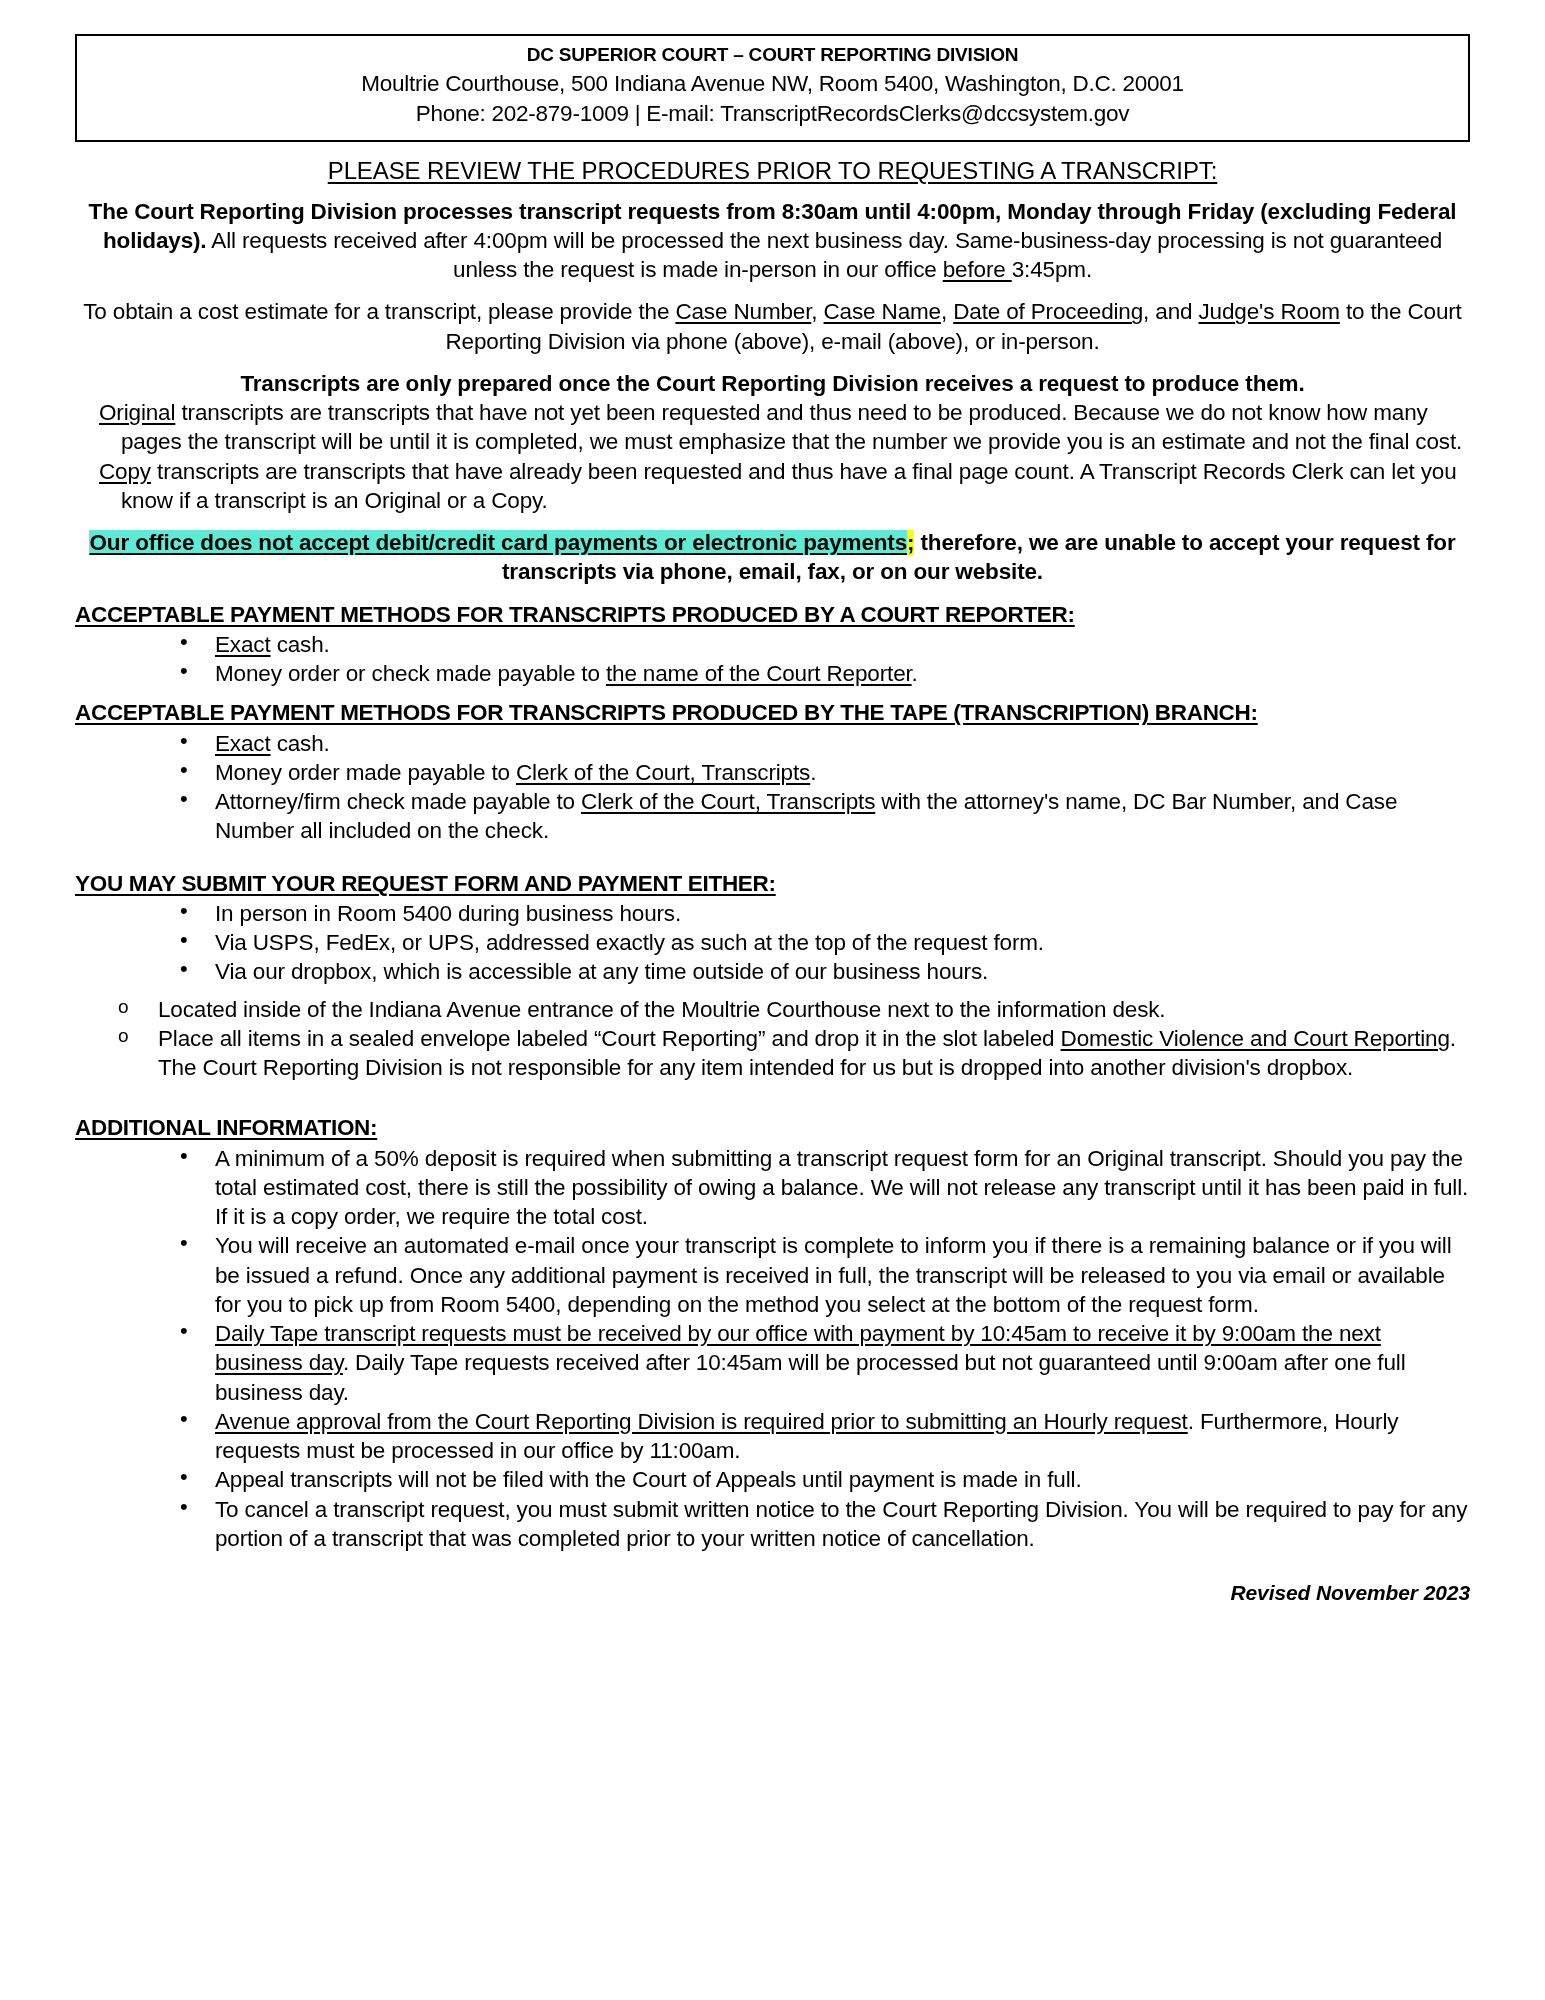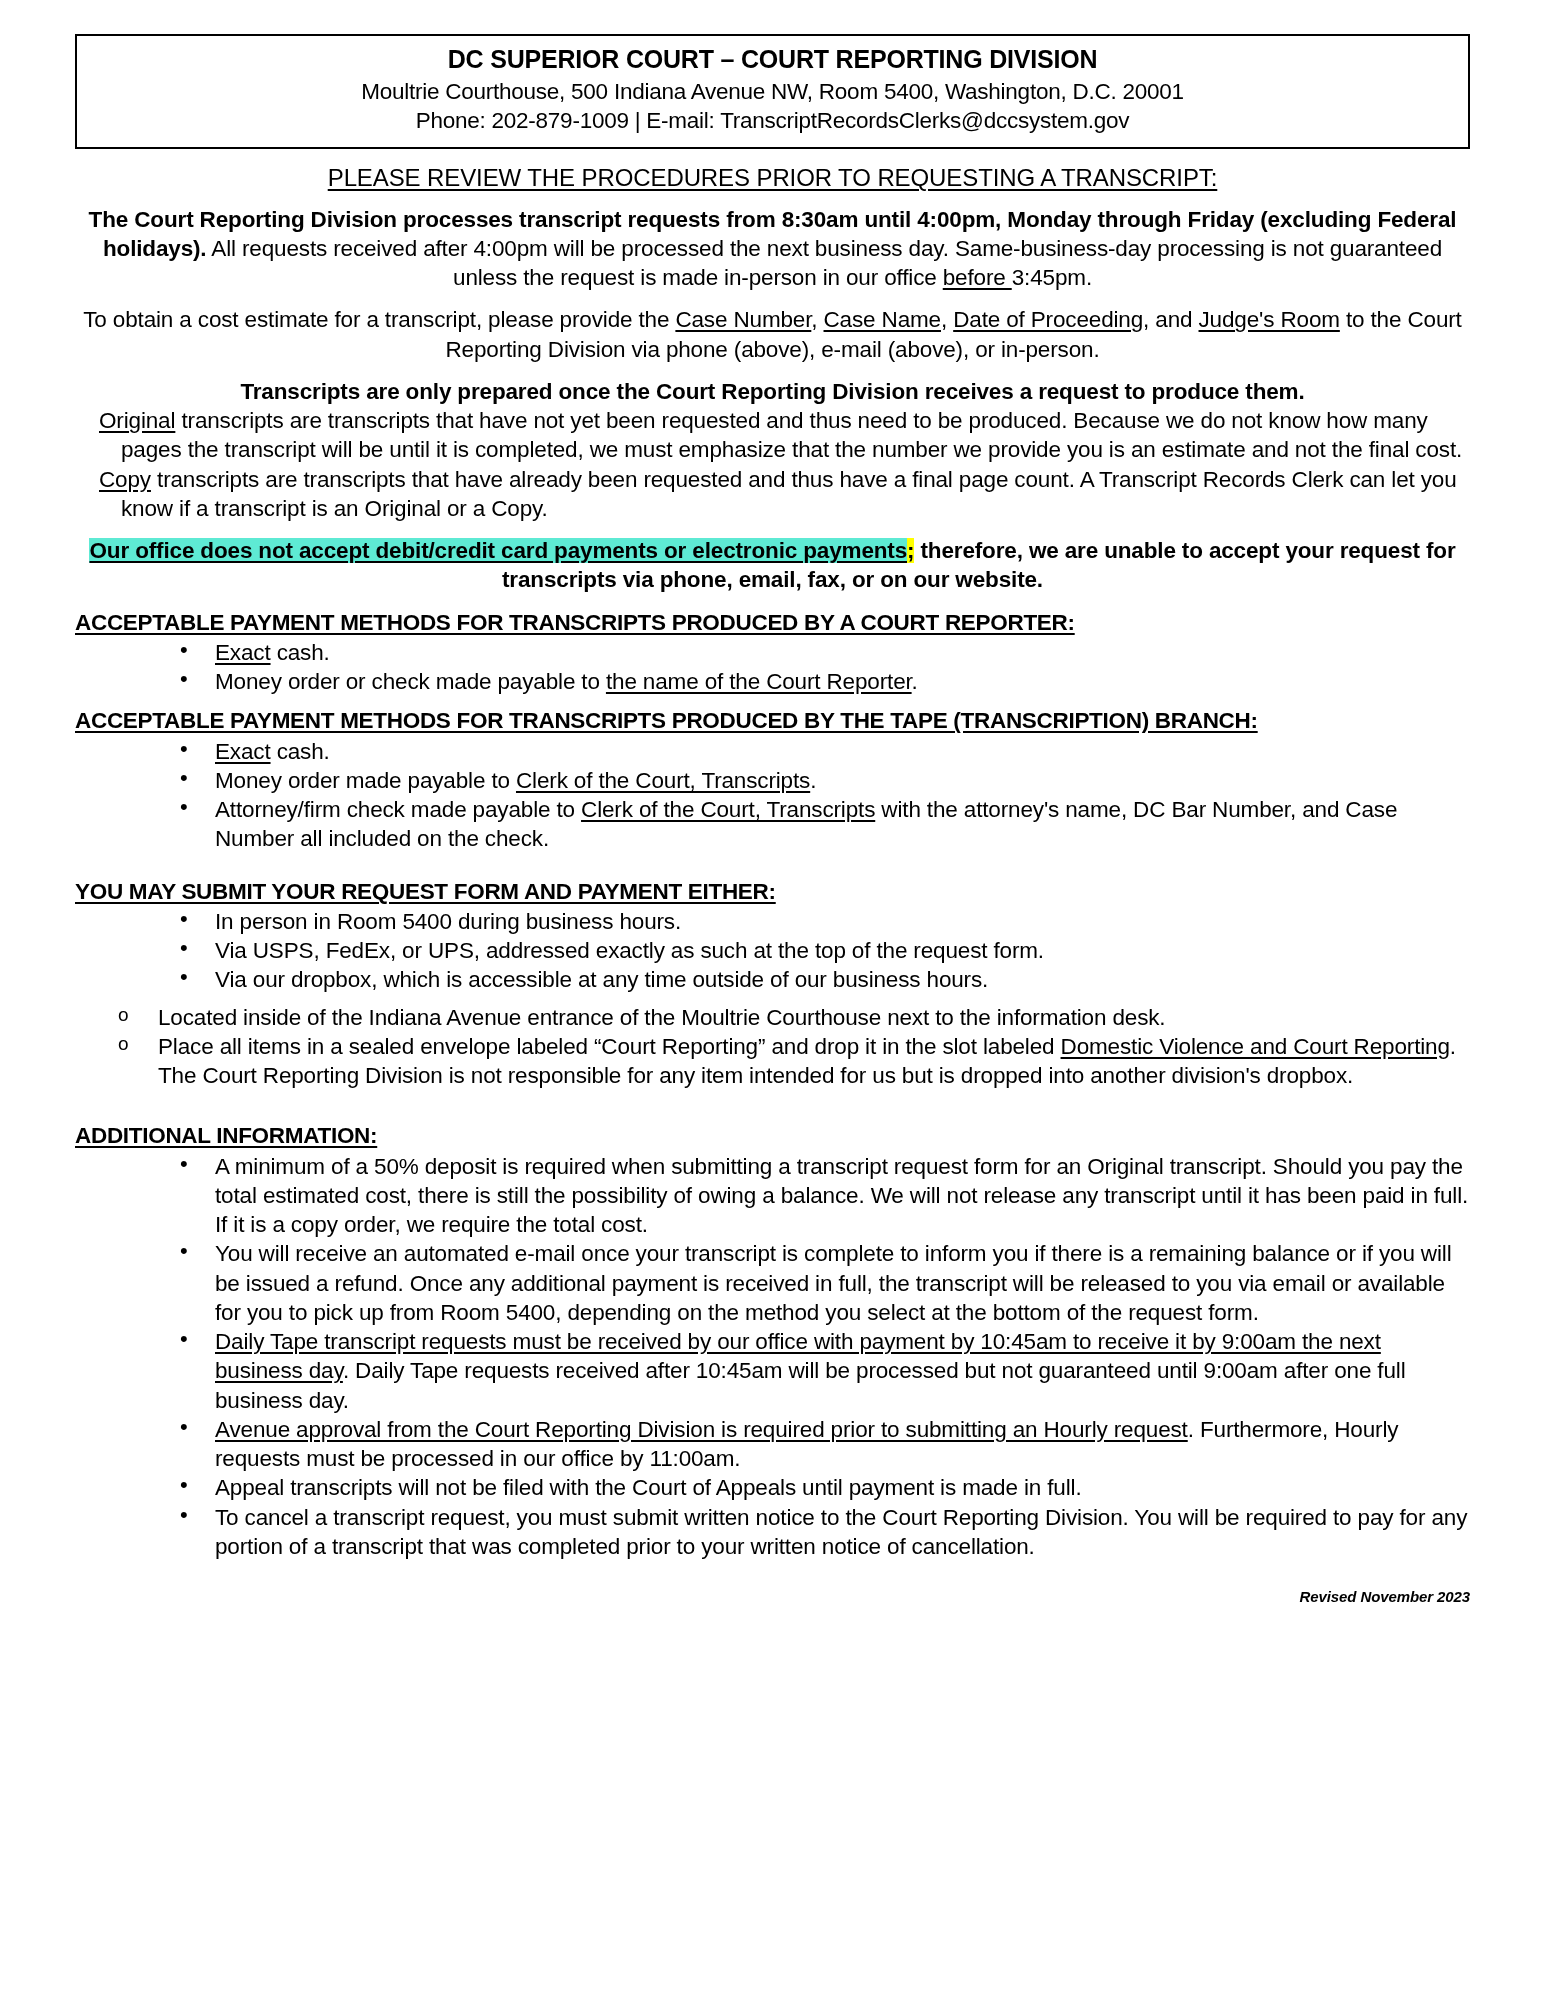--- a/index.html
+++ b/index.html
@@ -25,21 +25,21 @@
 
   
   .header-box {
     border: 2.5px solid #000;
     padding: 7px 10px 11px 10px;
     text-align: center;
     margin-bottom: 13px;
   }
   .header-title {
     font-weight: bold;
-    font-size: 25px;
+    font-size: 19px;
     letter-spacing: -0.2px;
     line-height: 1.30;
     margin-bottom: 1px;
   }
   .header-line {
     font-size: 22.5px;
     line-height: 1.33;
     letter-spacing: -0.25px;
   }
 
@@ -123,21 +123,21 @@
     font-size: 19px;
   }
 
   .spacer-sm { height: 13px; }
 
   
   .footer {
     text-align: right;
     font-style: italic;
     font-weight: bold;
-    font-size: 15px;
+    font-size: 21px;
     margin-top: 26px;
     padding-bottom: 24px;
     letter-spacing: -0.1px;
   }
 </style>
 </head>
 <body>
 
 <div class="page">
 

